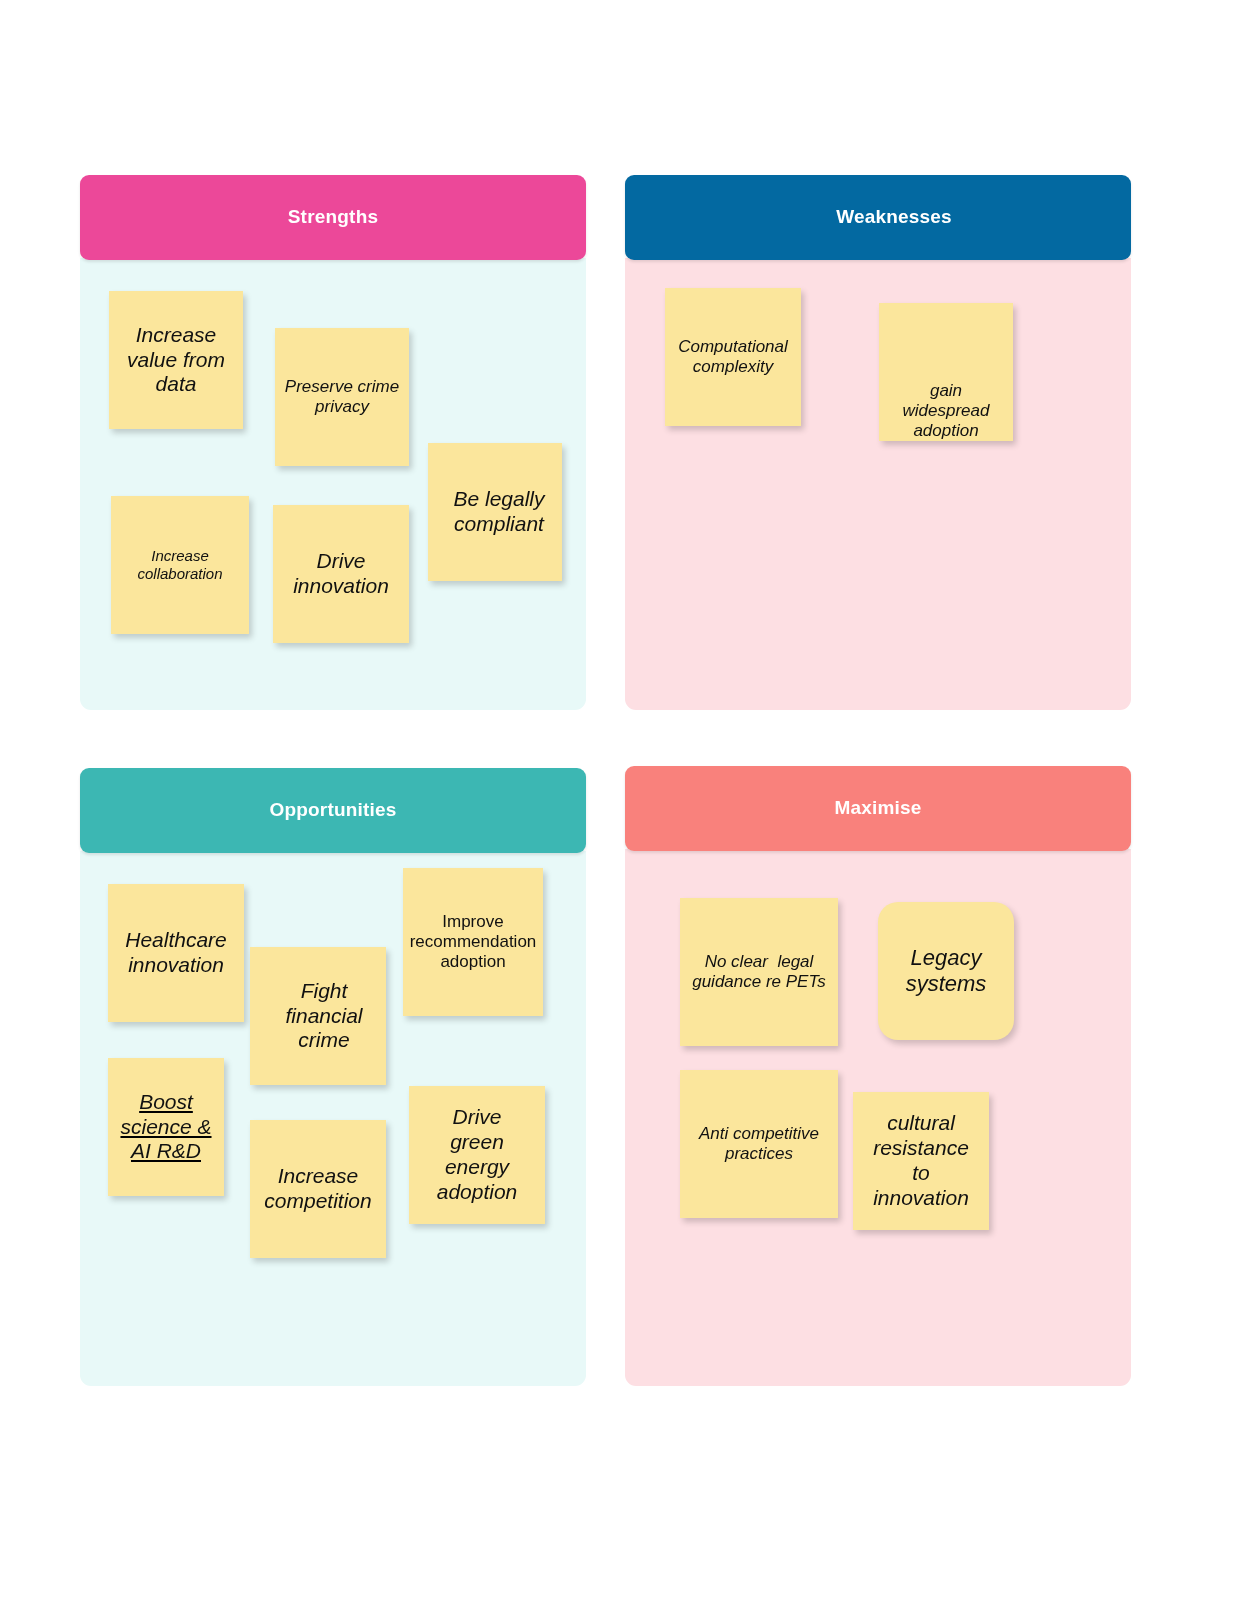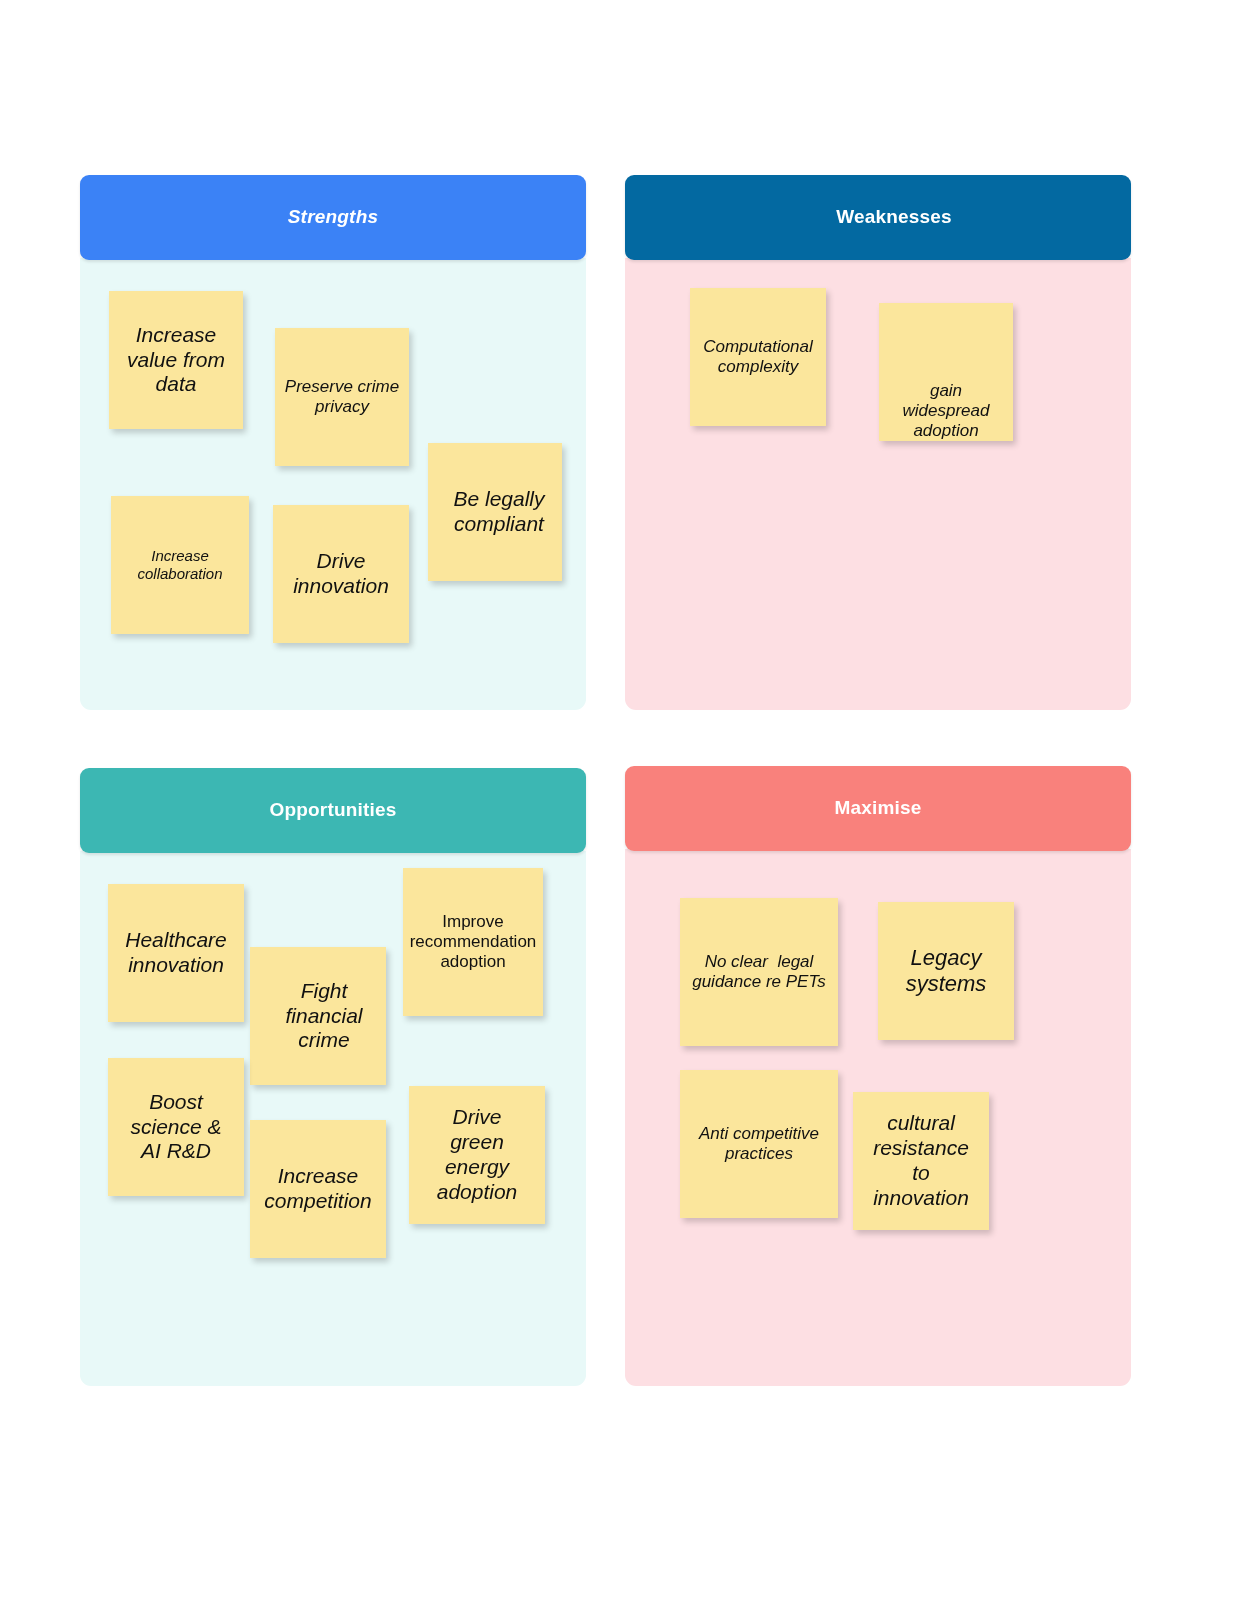--- a/index.html
+++ b/index.html
@@ -93,21 +93,21 @@
   .fs-lg  { font-size: 21px; }
   .fs-xl  { font-size: 22px; }
 </style>
 </head>
 <body>
 
 <div class="board">
 
   <div class="quadrant" id="q-strengths">
     <div class="q-body" style="background: rgb(232, 249, 248);"></div>
-    <div class="q-header" style="background: #3b82f6; font-style: italic;">
+    <div class="q-header" style="background: #ec4899;">
       <span class="q-header-label">Strengths</span>
     </div>
     <div class="notes-layer">
         <div class="note" style="left: 29px; top: 116px; width: 134px; height: 138px; background: rgb(251, 230, 156);">
           <div class="note-text fs-lg">Increase
 value from
 data</div>
         </div>
         <div class="note" style="left: 195px; top: 153px; width: 134px; height: 138px; background: rgb(251, 230, 156);">
           <div class="note-text fs-md">Preserve crime
@@ -127,21 +127,21 @@
         </div>
       </div>
   </div>
 
   <div class="quadrant" id="q-weaknesses">
     <div class="q-body" style="background: rgb(253, 223, 227);"></div>
     <div class="q-header" style="background: #0369a1; padding-left: 32px;">
       <span class="q-header-label">Weaknesses</span>
     </div>
     <div class="notes-layer">
-        <div class="note" style="left: 65px; top: 113px; width: 136px; height: 138px; background: rgb(251, 230, 156);">
+        <div class="note" style="left: 40px; top: 113px; width: 136px; height: 138px; background: rgb(251, 230, 156);">
           <div class="note-text fs-md">Computational
 complexity</div>
         </div>
         <div class="note" style="left: 254px; top: 128px; width: 134px; height: 138px; background: rgb(251, 230, 156); align-items: flex-end;">
           <div class="note-text fs-md">gain
 widespread
 adoption</div>
         </div>
       </div>
   </div>
@@ -159,21 +159,21 @@
         </div>
         <div class="note" style="left: 28px; top: 116px; width: 136px; height: 138px; background: rgb(251, 230, 156);">
           <div class="note-text fs-lg">Healthcare
 innovation</div>
         </div>
         <div class="note" style="left: 170px; top: 179px; width: 136px; height: 138px; background: rgb(251, 230, 156); padding-left: 12px;">
           <div class="note-text fs-lg">Fight
 financial
 crime</div>
         </div>
-        <div class="note" style="left: 28px; top: 290px; width: 136px; height: 138px; background: rgb(251, 230, 156);">
+        <div class="note" style="left: 28px; top: 290px; width: 116px; height: 138px; background: rgb(251, 230, 156); text-decoration: underline;">
           <div class="note-text fs-lg">Boost
 science &amp;
 AI R&amp;D</div>
         </div>
         <div class="note" style="left: 329px; top: 318px; width: 136px; height: 138px; background: rgb(251, 230, 156);">
           <div class="note-text fs-lg">Drive
 green
 energy
 adoption</div>
         </div>
@@ -187,21 +187,21 @@
   <div class="quadrant" id="q-threats">
     <div class="q-body" style="background: rgb(253, 223, 227);"></div>
     <div class="q-header" style="background: rgb(249, 129, 124);">
       <span class="q-header-label">Maximise</span>
     </div>
     <div class="notes-layer">
         <div class="note" style="left: 55px; top: 132px; width: 158px; height: 148px; background: rgb(251, 230, 156);">
           <div class="note-text fs-md">No clear  legal
 guidance re PETs</div>
         </div>
-        <div class="note" style="left: 253px; top: 136px; width: 136px; height: 138px; background: rgb(251, 230, 156);">
+        <div class="note" style="left: 253px; top: 136px; width: 136px; height: 138px; background: rgb(251, 230, 156); border-radius: 20px;">
           <div class="note-text fs-xl">Legacy
 systems</div>
         </div>
         <div class="note" style="left: 55px; top: 304px; width: 158px; height: 148px; background: rgb(251, 230, 156);">
           <div class="note-text fs-md">Anti competitive
 practices</div>
         </div>
         <div class="note" style="left: 228px; top: 326px; width: 136px; height: 138px; background: rgb(251, 230, 156);">
           <div class="note-text fs-lg">cultural
 resistance

